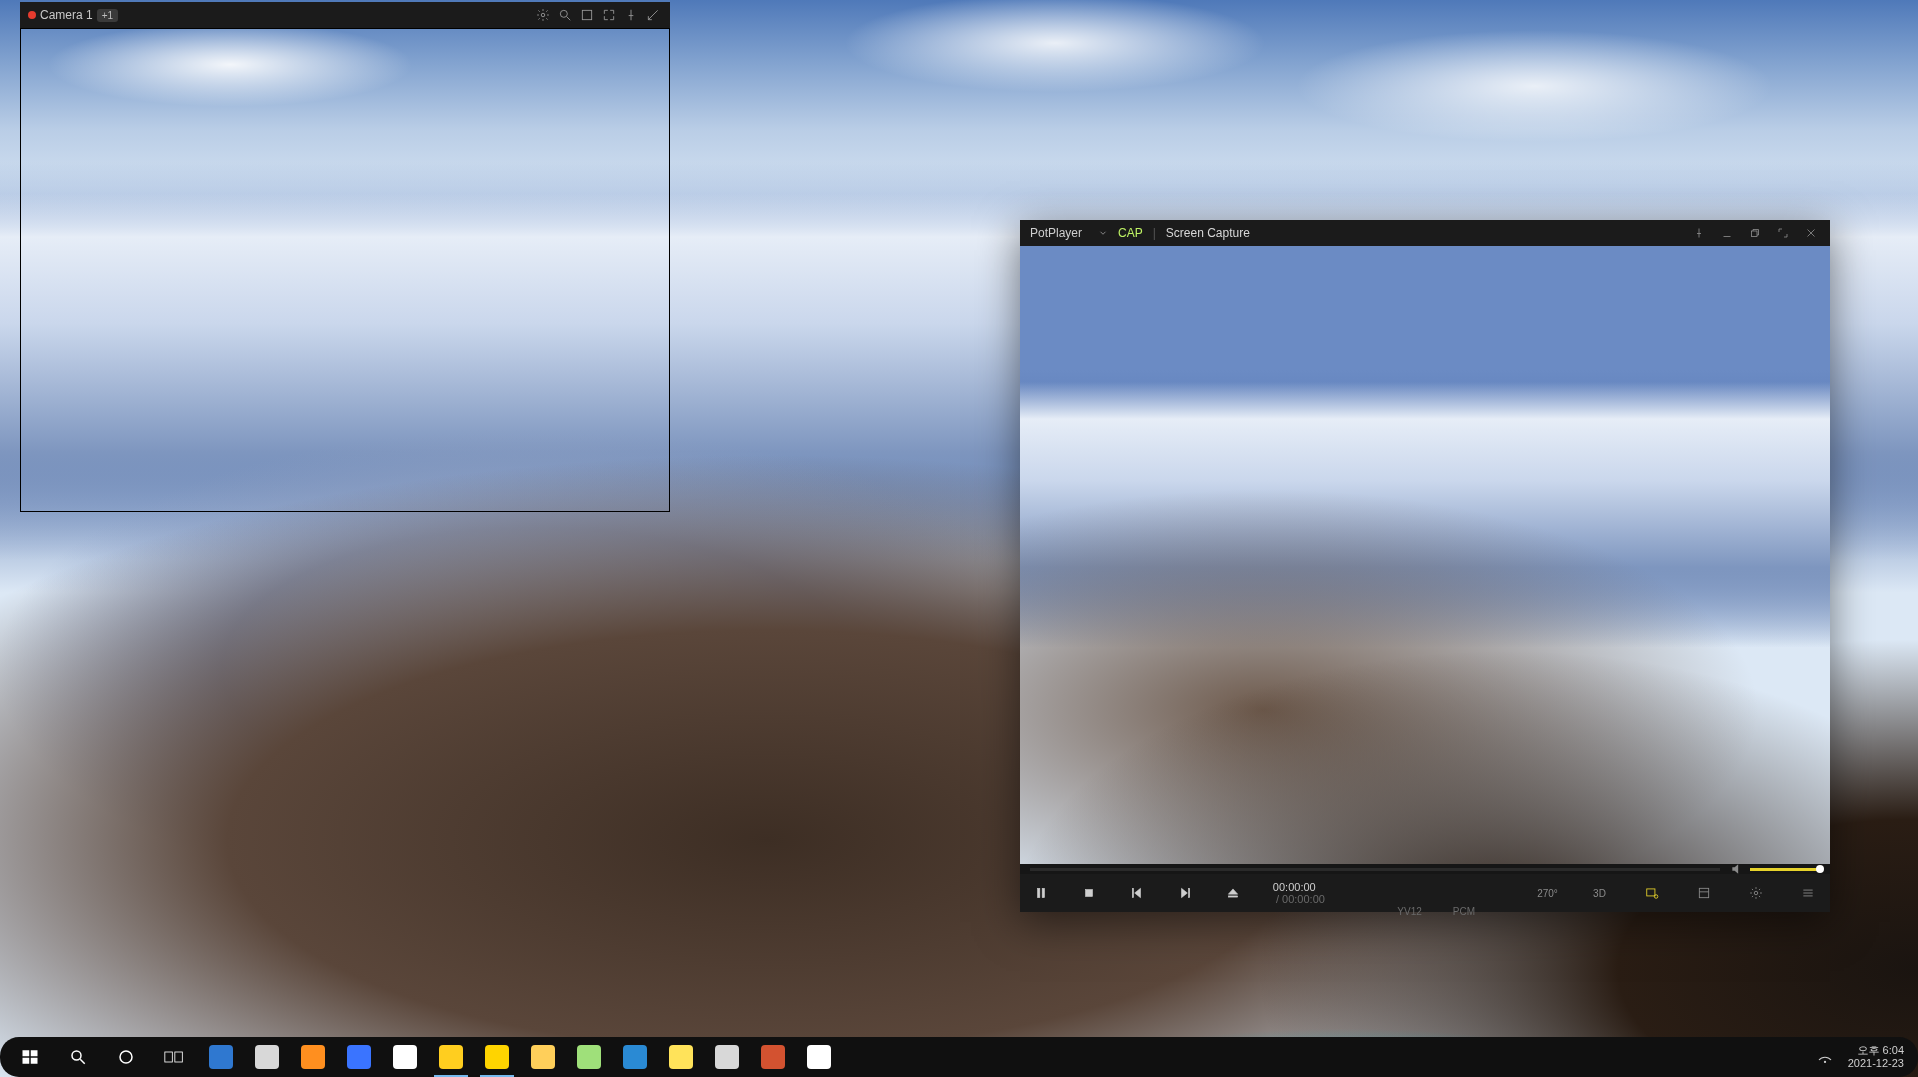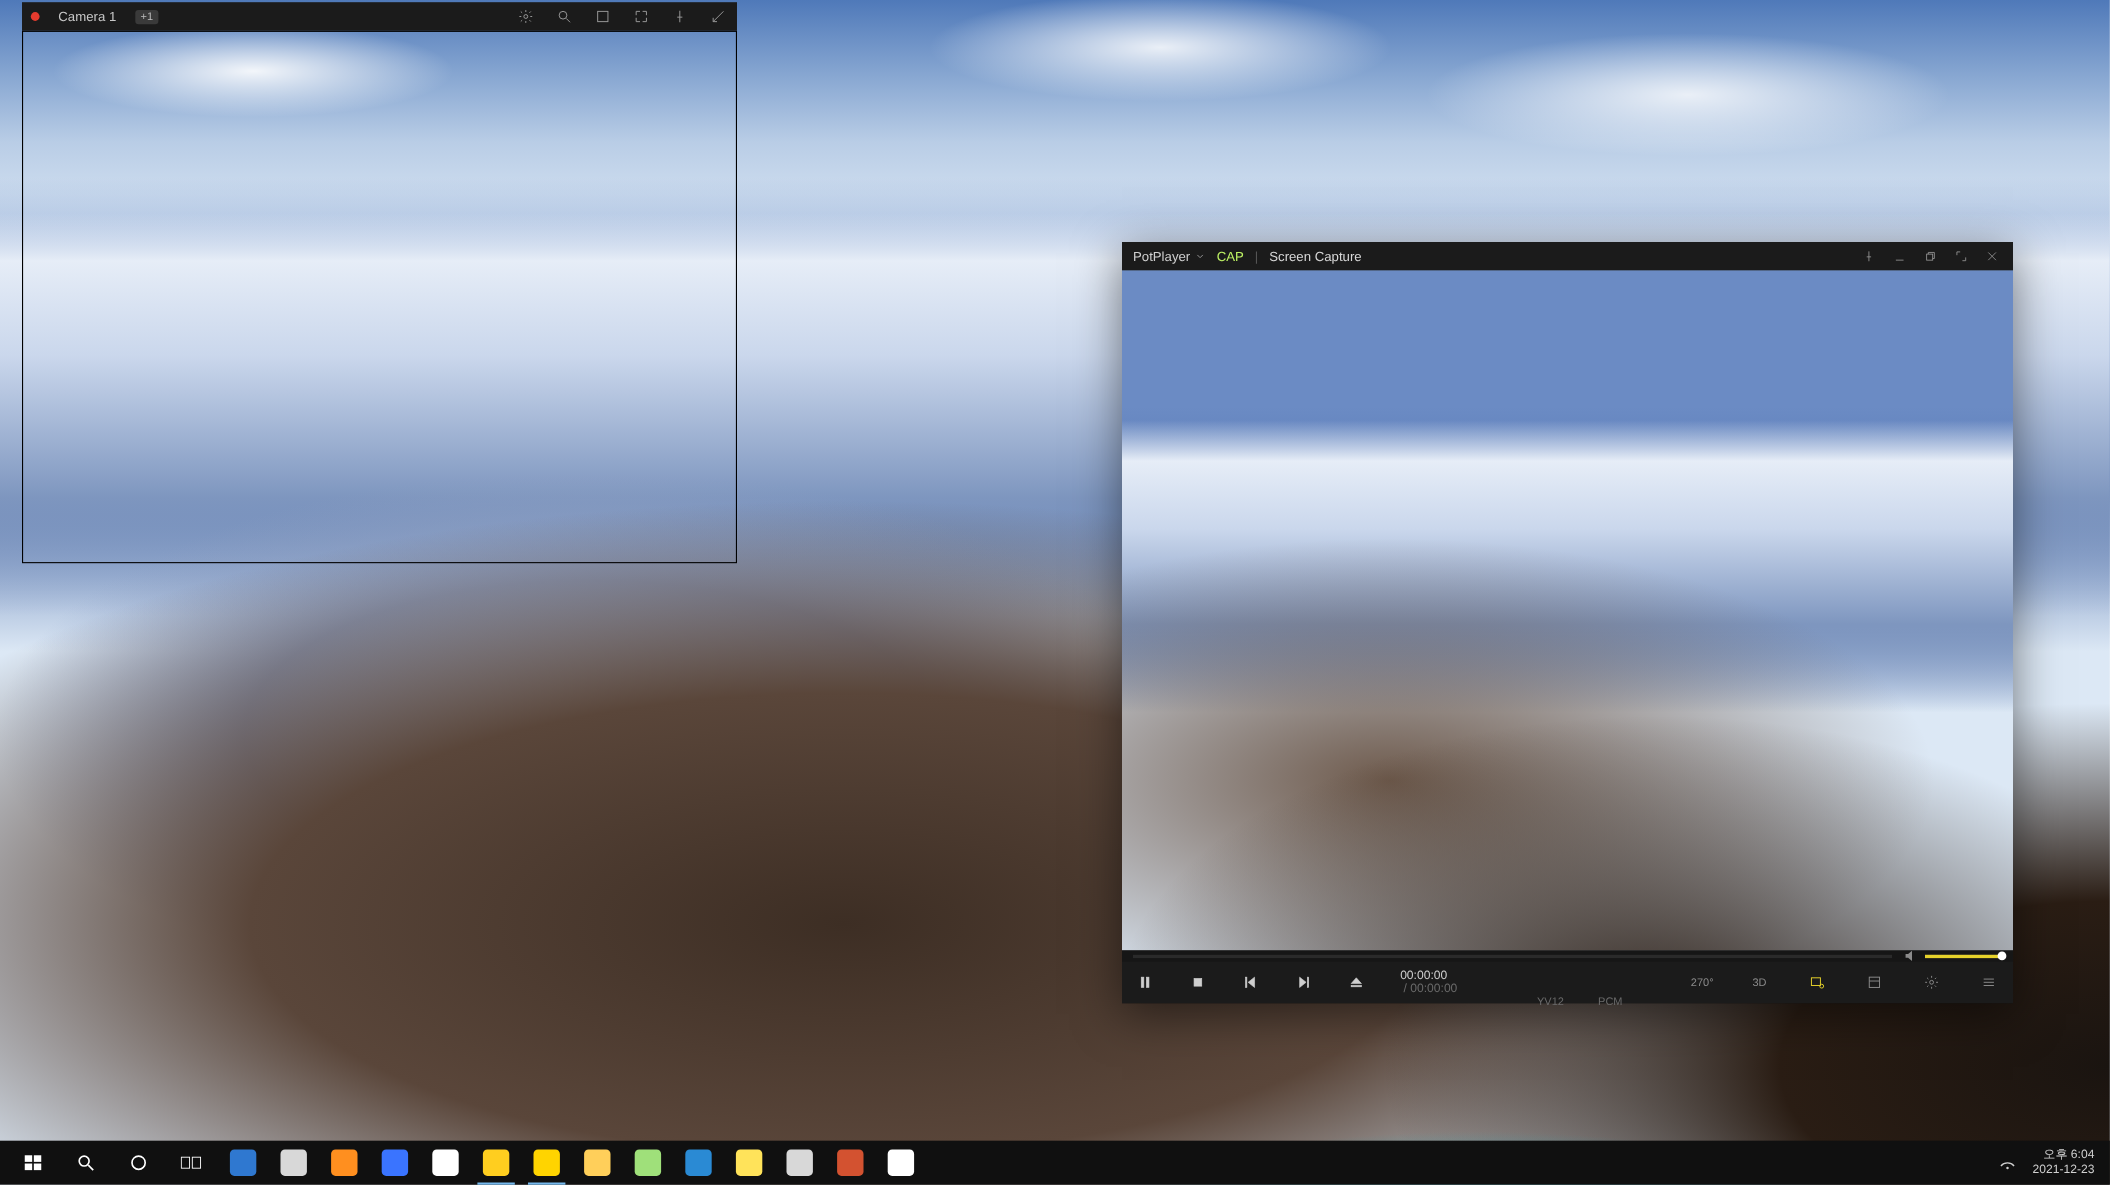--- a/index.html
+++ b/index.html
@@ -33,21 +33,21 @@
       radial-gradient(ellipse 340px 80px at 80% 8%, rgba(255,255,255,.8), rgba(255,255,255,0) 70%);
   }
 
   
   #cam-window {
     position: absolute; left: 20px; top: 2px; width: 650px; height: 510px;
     background: transparent;
   }
   #cam-titlebar {
     height: 26px; background: #1b1b1b; display: flex; align-items: center;
-    padding: 0 8px; color: #c8c8c8; font-size: 12px; gap: 17px;
+    padding: 0 8px; color: #c8c8c8; font-size: 12px; gap: 4px;
   }
   .rec-dot { width: 8px; height: 8px; border-radius: 50%; background: #e53b2e; }
   .badge { background: #3a3a3a; color: #bdbdbd; font-size: 10px; padding: 1px 5px; border-radius: 3px; }
   #cam-titlebar .spacer { flex: 1; }
   .cam-icon {
     width: 18px; height: 18px; display: inline-flex; align-items: center; justify-content: center;
     cursor: pointer;
   }
   .cam-icon svg { width: 14px; height: 14px; stroke: #9a9a9a; fill: none; stroke-width: 1.5; }
   #cam-viewport {
@@ -57,21 +57,21 @@
   
   #pot-window {
     position: absolute; left: 1020px; top: 220px; width: 810px; height: 692px;
     background: #111; color: #b7b7b7; display: flex; flex-direction: column;
     box-shadow: 0 10px 40px rgba(0,0,0,.5);
   }
   #pot-titlebar {
     height: 26px; background: #1b1b1b; display: flex; align-items: center;
     padding: 0 10px; font-size: 12px; gap: 10px;
   }
-  #pot-titlebar .drop { display:inline-flex; align-items:center; gap:4px; cursor:pointer; color:#cfcfcf;}
+  #pot-titlebar .drop { display:inline-flex; align-items:center; gap:16px; cursor:pointer; color:#cfcfcf;}
   #pot-titlebar .sep   { color:#555; }
   #pot-titlebar .cap   { color:#bef264; }
   #pot-titlebar .title { color:#d8d8d8; }
   #pot-titlebar .spacer{ flex:1; }
   .win-icon {
     width:18px; height:18px; display:inline-flex; align-items:center; justify-content:center; cursor:pointer;
   }
   .win-icon svg { width:12px; height:12px; stroke:#9a9a9a; fill:none; stroke-width:1.5; }
 
   #pot-video {
@@ -104,21 +104,21 @@
   #pot-controls .time .dur { color:#6a6a6a; }
   #pot-controls .codec { color:#6a6a6a; font-size:10px;margin-top:36px; }
   #pot-controls .spacer { flex:1; }
   .pc-right { width:22px; height:18px; display:inline-flex; align-items:center; justify-content:center; cursor:pointer; font-size:10px; color:#8b8b8b; }
   .pc-right.accent svg { stroke:#e6d22b; }
   .pc-right svg { width:16px; height:14px; stroke:#8b8b8b; fill:none; stroke-width:1.5; }
 
   
   #taskbar {
     position:absolute; left:0; right:0; bottom:0; height:40px; background:#101010;
-    display:flex; align-items:center; padding:0 6px; color:#d0d0d0;
+    display:flex; align-items:center; padding:0 6px; color:#d0d0d0;border-radius:19px;
   }
   .tb-item {
     width:48px; height:40px; display:flex; align-items:center; justify-content:center;
     cursor:pointer; position:relative;
   }
   .tb-item.app { width:46px; }
   .tb-item .ico { width:24px; height:24px; border-radius:4px; display:flex; align-items:center; justify-content:center; }
   .tb-item.active::after{
     content:""; position:absolute; left:6px; right:6px; bottom:0; height:2px; background:#76b9ed;
   }

